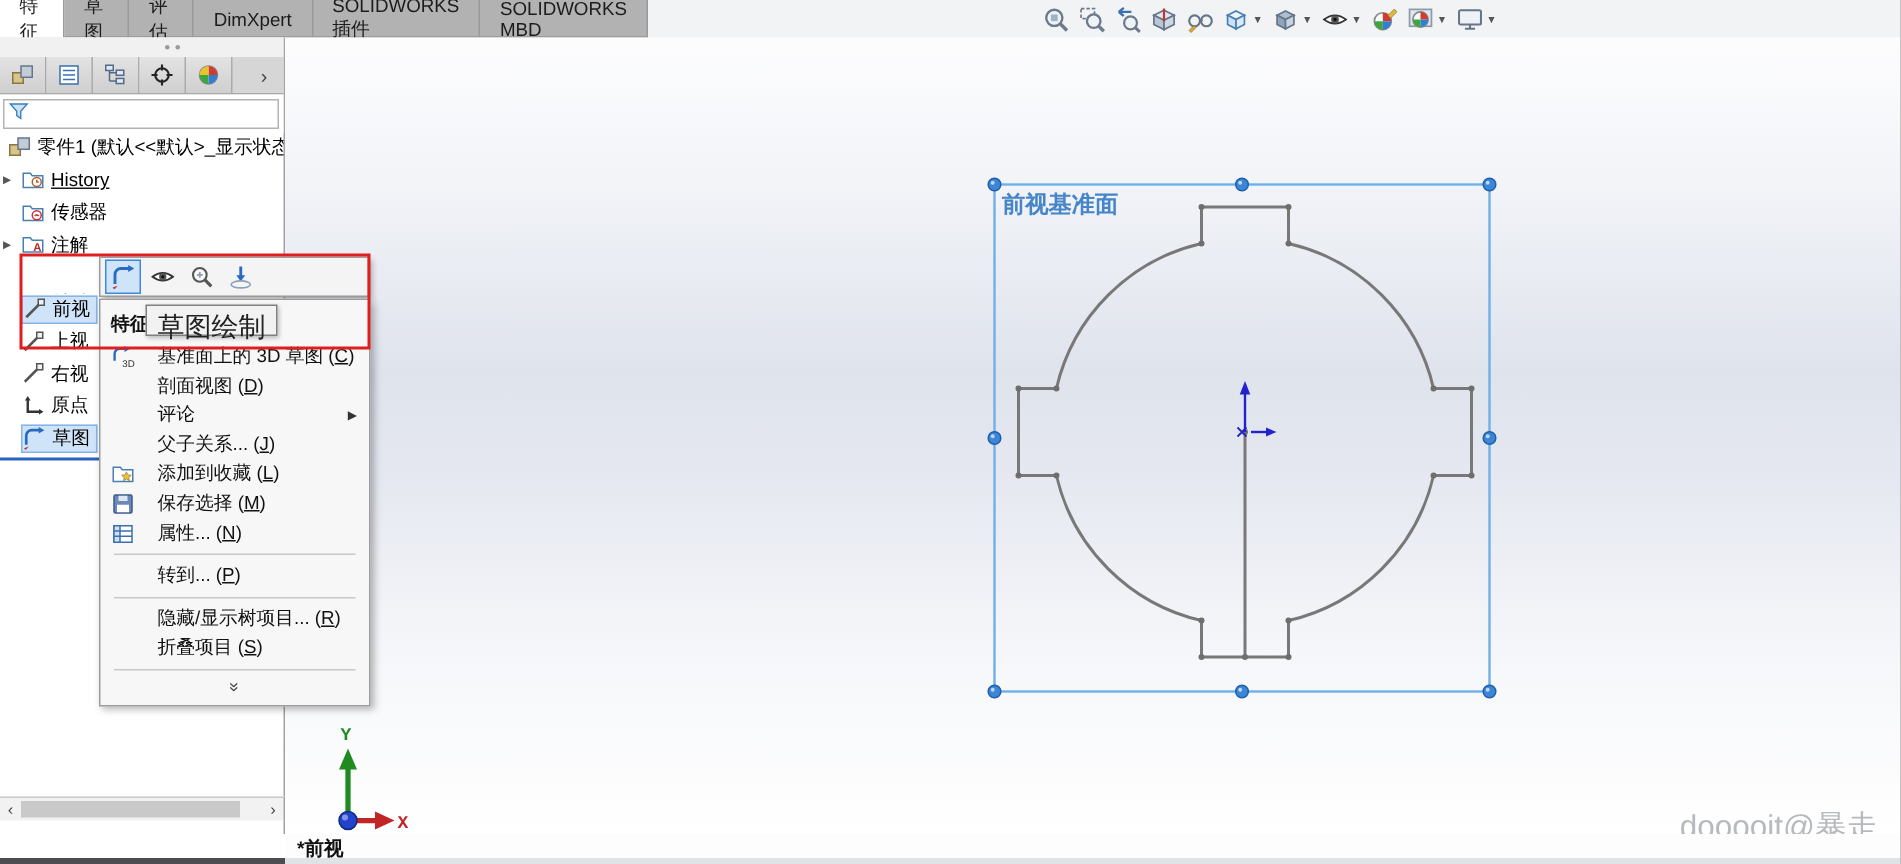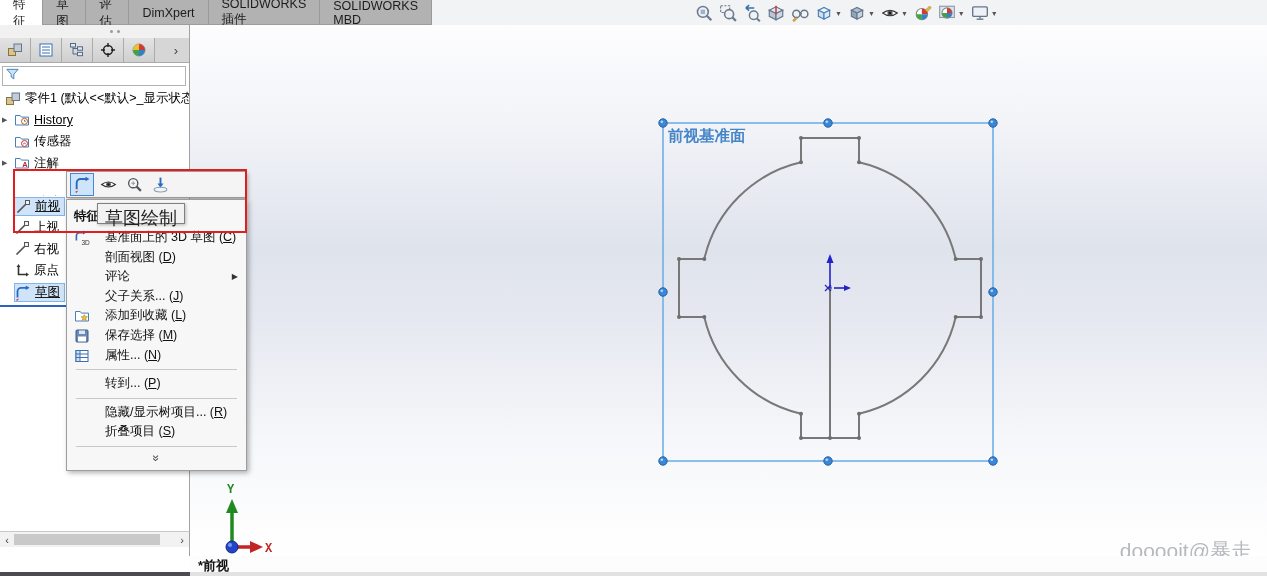--- a/index.html
+++ b/index.html
@@ -34,22 +34,22 @@
     font-size:13px; color:#444; margin-left:auto; }
   #filter-row { position:absolute; left:0; top:38px; width:100%; height:26px; background:#fff; }
   #filter-box { position:absolute; left:2px; top:3px; width:184px; height:20px;
     border:1px solid #b3b3b3; background:#fff; display:flex; align-items:center; padding-left:2px; }
   
   #tree { position:absolute; left:0; top:63px; width:100%; }
   .trow { height:21.5px; display:flex; align-items:center; white-space:nowrap; overflow:hidden; }
   .trow .exp { width:12px; margin-left:2px; font-size:7px; color:#555; flex:0 0 12px; }
   .trow .ticon { width:17px; height:16px; flex:0 0 17px; margin-right:3px; }
   .trow .tlabel { font-size:12.5px; color:#000; }
-  .trow .selwrap { display:flex; align-items:flex-end; background:#cfe4f8;
-    border:1px solid #84b4e8; padding:0 4px 0 0;text-decoration:underline; }
+  .trow .selwrap { display:flex; align-items:flex-start; background:#cfe4f8;
+    border:1px solid #84b4e8; padding:0 4px 0 0; }
   .trow.root .ticon { margin-left:5px; }
   #rollback { position:absolute; left:0; top:280px; width:100%; height:0;
     border-top:2px solid #2a63c0; }
   
   #h-scroll { position:absolute; left:0; top:531px; width:190px; height:16px;
     background:#f2f2f2; border-top:1px solid #c9c9c9; border-right:1px solid #a2a2a2; }
   #h-scroll .arr { position:absolute; top:0; width:14px; height:15px; display:flex;
     align-items:center; justify-content:center; color:#444; font-size:11px; }
   #h-thumb { position:absolute; left:14px; top:2px; width:146px; height:11px; background:#c9c9c9; }
   
@@ -302,21 +302,21 @@
       </div>
     <div id="filter-row">
       <div id="filter-box">
         <span class="ticon"><svg width="15" height="15" viewBox="0 0 16 16">
               <path d="M2 2.5 h12 l-4.6 5.2 v5 l-2.8 -2 v-3 Z" fill="#cfe2f4" stroke="#3a7fc1"></path>
             </svg></span>
       </div>
     </div>
     <div id="tree">
         <div class="trow root">
-          <span style="display: flex; align-items: center;">
+          <span style="display: flex; align-items: flex-start;">
             <span class="ticon"><svg width="16" height="16" viewBox="0 0 16 16">
                 <rect x="1.5" y="6.5" width="7" height="7" fill="#d8c58c" stroke="#8a7440"></rect>
                 <rect x="7" y="2" width="7.5" height="7.5" fill="#c3cbd6" stroke="#67758a"></rect>
               </svg></span>
             <span class="tlabel">零件1 (默认&lt;&lt;默认&gt;_显示状态</span>
           </span>
         </div>
         <div class="trow">
           <span class="exp">▶</span>
           <span style="display: flex; align-items: center; text-decoration: underline;">

